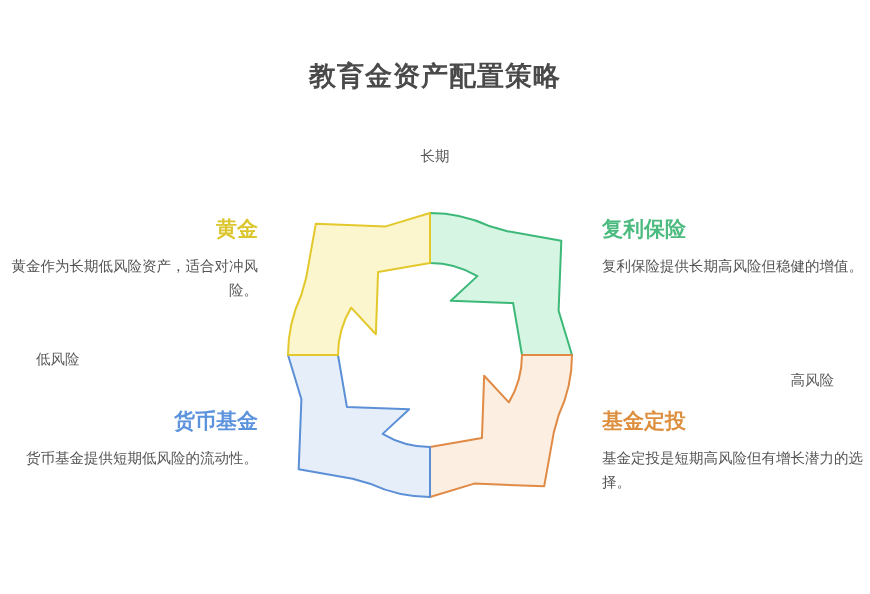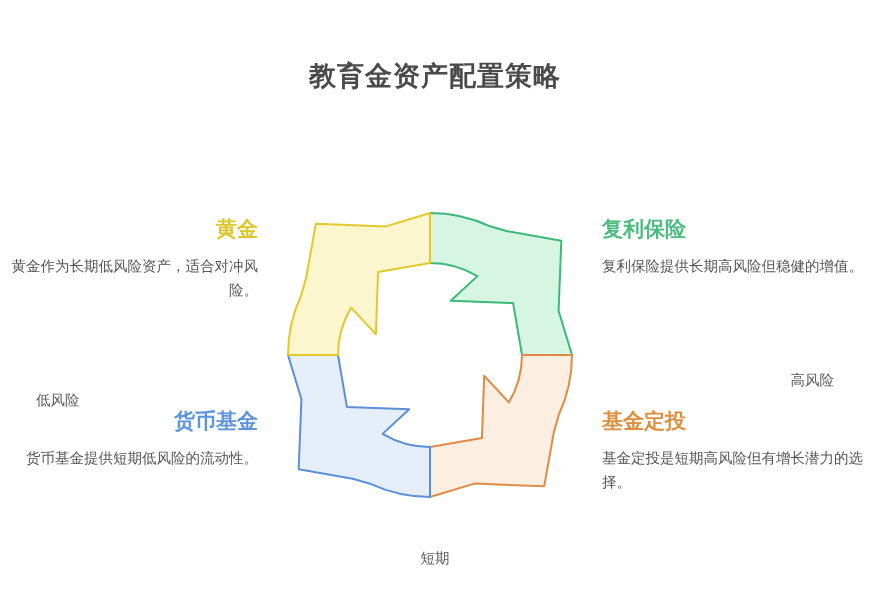--- a/index.html
+++ b/index.html
@@ -30,21 +30,21 @@
     letter-spacing: 1px;
   }
   .axis-label {
     position: absolute;
     font-size: 14.5px;
     color: #5a5a5a;
     white-space: nowrap;
   }
   #axis-top    { top: 147px; left: 0; width: 870px; text-align: center; }
   #axis-bottom { top: 549px; left: 0; width: 870px; text-align: center; }
-  #axis-left   { top: 350px; left: 36px; margin-top: 41px; }
+  #axis-left   { top: 350px; left: 36px; }
   #axis-right  { top: 350px; right: 36px; margin-top: 21px; }
 
   .quad {
     position: absolute;
     width: 270px;
   }
   .quad .q-title {
     font-size: 21px;
     font-weight: bold;
     line-height: 1.2;
@@ -74,21 +74,21 @@
     pointer-events: none;
   }
 </style>
 </head>
 <body>
 
 <div id="stage">
 
   <div id="page-title">教育金资产配置策略</div>
 
-  <div class="axis-label" id="axis-bottom">短期</div>
+  <div class="axis-label" id="axis-top">长期</div>
   <div class="axis-label" id="axis-left">低风险</div>
   <div class="axis-label" id="axis-right">高风险</div>
 
   <svg id="ring-svg" viewBox="0 0 870 594" aria-hidden="true">
     <g id="ring-group">
         <path d="M 430.00 213.00 A 142 142 0 0 1 490.01 226.30 L 507.37 231.18 L 561.32 240.85 L 558.59 310.72 L 572.00 355.00 L 522.00 355.00 L 513.11 303.07 L 450.79 300.85 L 477.38 276.14 A 92 92 0 0 0 430.00 263.00 Z" fill="#D6F5E3" stroke="#3CB878" stroke-width="2" stroke-linejoin="round"></path>
         <path d="M 572.00 355.00 A 142 142 0 0 1 558.70 415.01 L 553.82 432.37 L 544.15 486.32 L 474.28 483.59 L 430.00 497.00 L 430.00 447.00 L 481.93 438.11 L 484.15 375.79 L 508.86 402.38 A 92 92 0 0 0 522.00 355.00 Z" fill="#FCEEE0" stroke="#E08A45" stroke-width="2" stroke-linejoin="round"></path>
         <path d="M 430.00 497.00 A 142 142 0 0 1 369.99 483.70 L 352.63 478.82 L 298.68 469.15 L 301.41 399.28 L 288.00 355.00 L 338.00 355.00 L 346.89 406.93 L 409.21 409.15 L 382.62 433.86 A 92 92 0 0 0 430.00 447.00 Z" fill="#E6EEFA" stroke="#5B8FD6" stroke-width="2" stroke-linejoin="round"></path>
         <path d="M 288.00 355.00 A 142 142 0 0 1 301.30 294.99 L 306.18 277.63 L 315.85 223.68 L 385.72 226.41 L 430.00 213.00 L 430.00 263.00 L 378.07 271.89 L 375.85 334.21 L 351.14 307.62 A 92 92 0 0 0 338.00 355.00 Z" fill="#FCF6CF" stroke="#E3C82C" stroke-width="2" stroke-linejoin="round"></path>
       </g>

